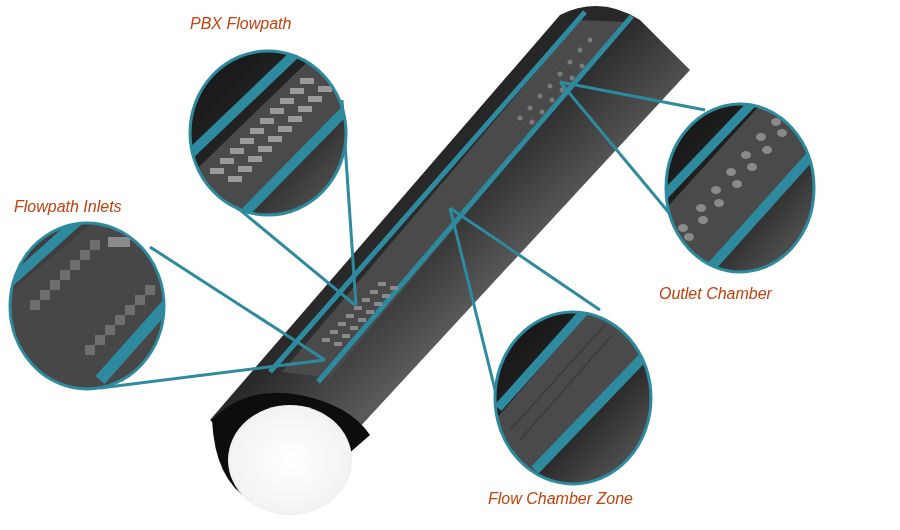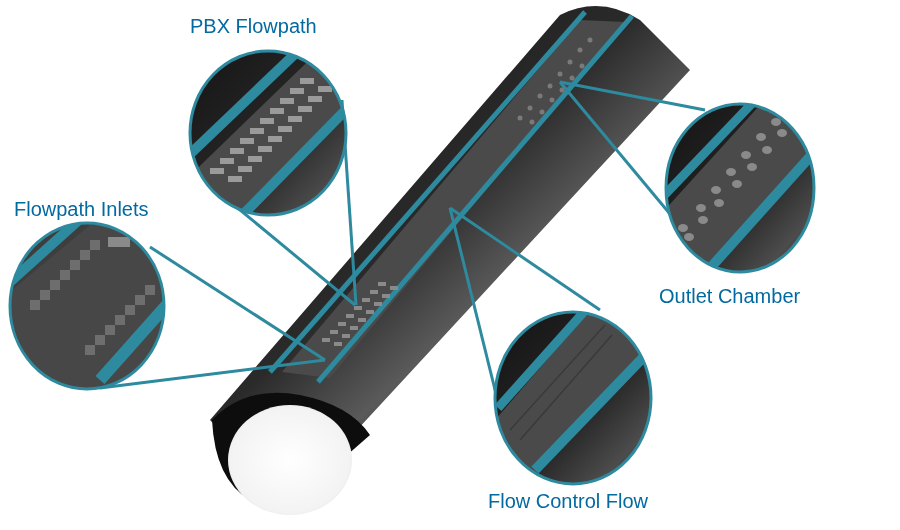--- a/index.html
+++ b/index.html
@@ -1,20 +1,20 @@
 <!DOCTYPE html>
 <html><head>
 <meta charset="utf-8">
 <style>
   html, body { margin:0; padding:0; background:#ffffff; }
   body { width:900px; height:530px; position:relative; overflow:hidden;
          font-family:"Liberation Sans", sans-serif; }
   #stage { position:absolute; left:0; top:0; width:900px; height:530px; }
-  .label { position:absolute; font-size:20px; color:#0369a1; white-space:nowrap;
-           font-family:"Liberation Sans", sans-serif; }
+  .label { position:absolute; font-size:16px; color:#c2410c; white-space:nowrap;
+           font-family:"Liberation Sans", sans-serif;font-style:italic; }
 </style>
 </head>
 <body>
 
 <svg id="stage" viewBox="0 0 900 530" xmlns="http://www.w3.org/2000/svg">
   <defs>
     <linearGradient id="tubeGrad" x1="0" y1="0" x2="1" y2="1">
       <stop offset="0" stop-color="#0e0e0e"></stop>
       <stop offset="0.45" stop-color="#2a2a2a"></stop>
       <stop offset="0.6" stop-color="#5a5a5a"></stop>
@@ -203,13 +203,13 @@
       <line x1="510" y1="430" x2="605" y2="325" stroke="#3a3a3a" stroke-width="1.5"></line>
       <line x1="520" y1="440" x2="612" y2="335" stroke="#3a3a3a" stroke-width="1.5"></line>
     </g>
     <ellipse cx="573" cy="398" rx="78" ry="86" fill="none" stroke="#2E8A9E" stroke-width="3"></ellipse>
   </g>
 </svg>
 
 <div class="label" style="left:190px; top:15px;">PBX Flowpath</div>
 <div class="label" style="left:14px; top:198px;">Flowpath Inlets</div>
 <div class="label" style="left:659px; top:285px;">Outlet Chamber</div>
-<div class="label" style="left:488px; top:490px;">Flow Control Flow</div>
+<div class="label" style="left:488px; top:490px;">Flow Chamber Zone</div>
 
 </body></html>

